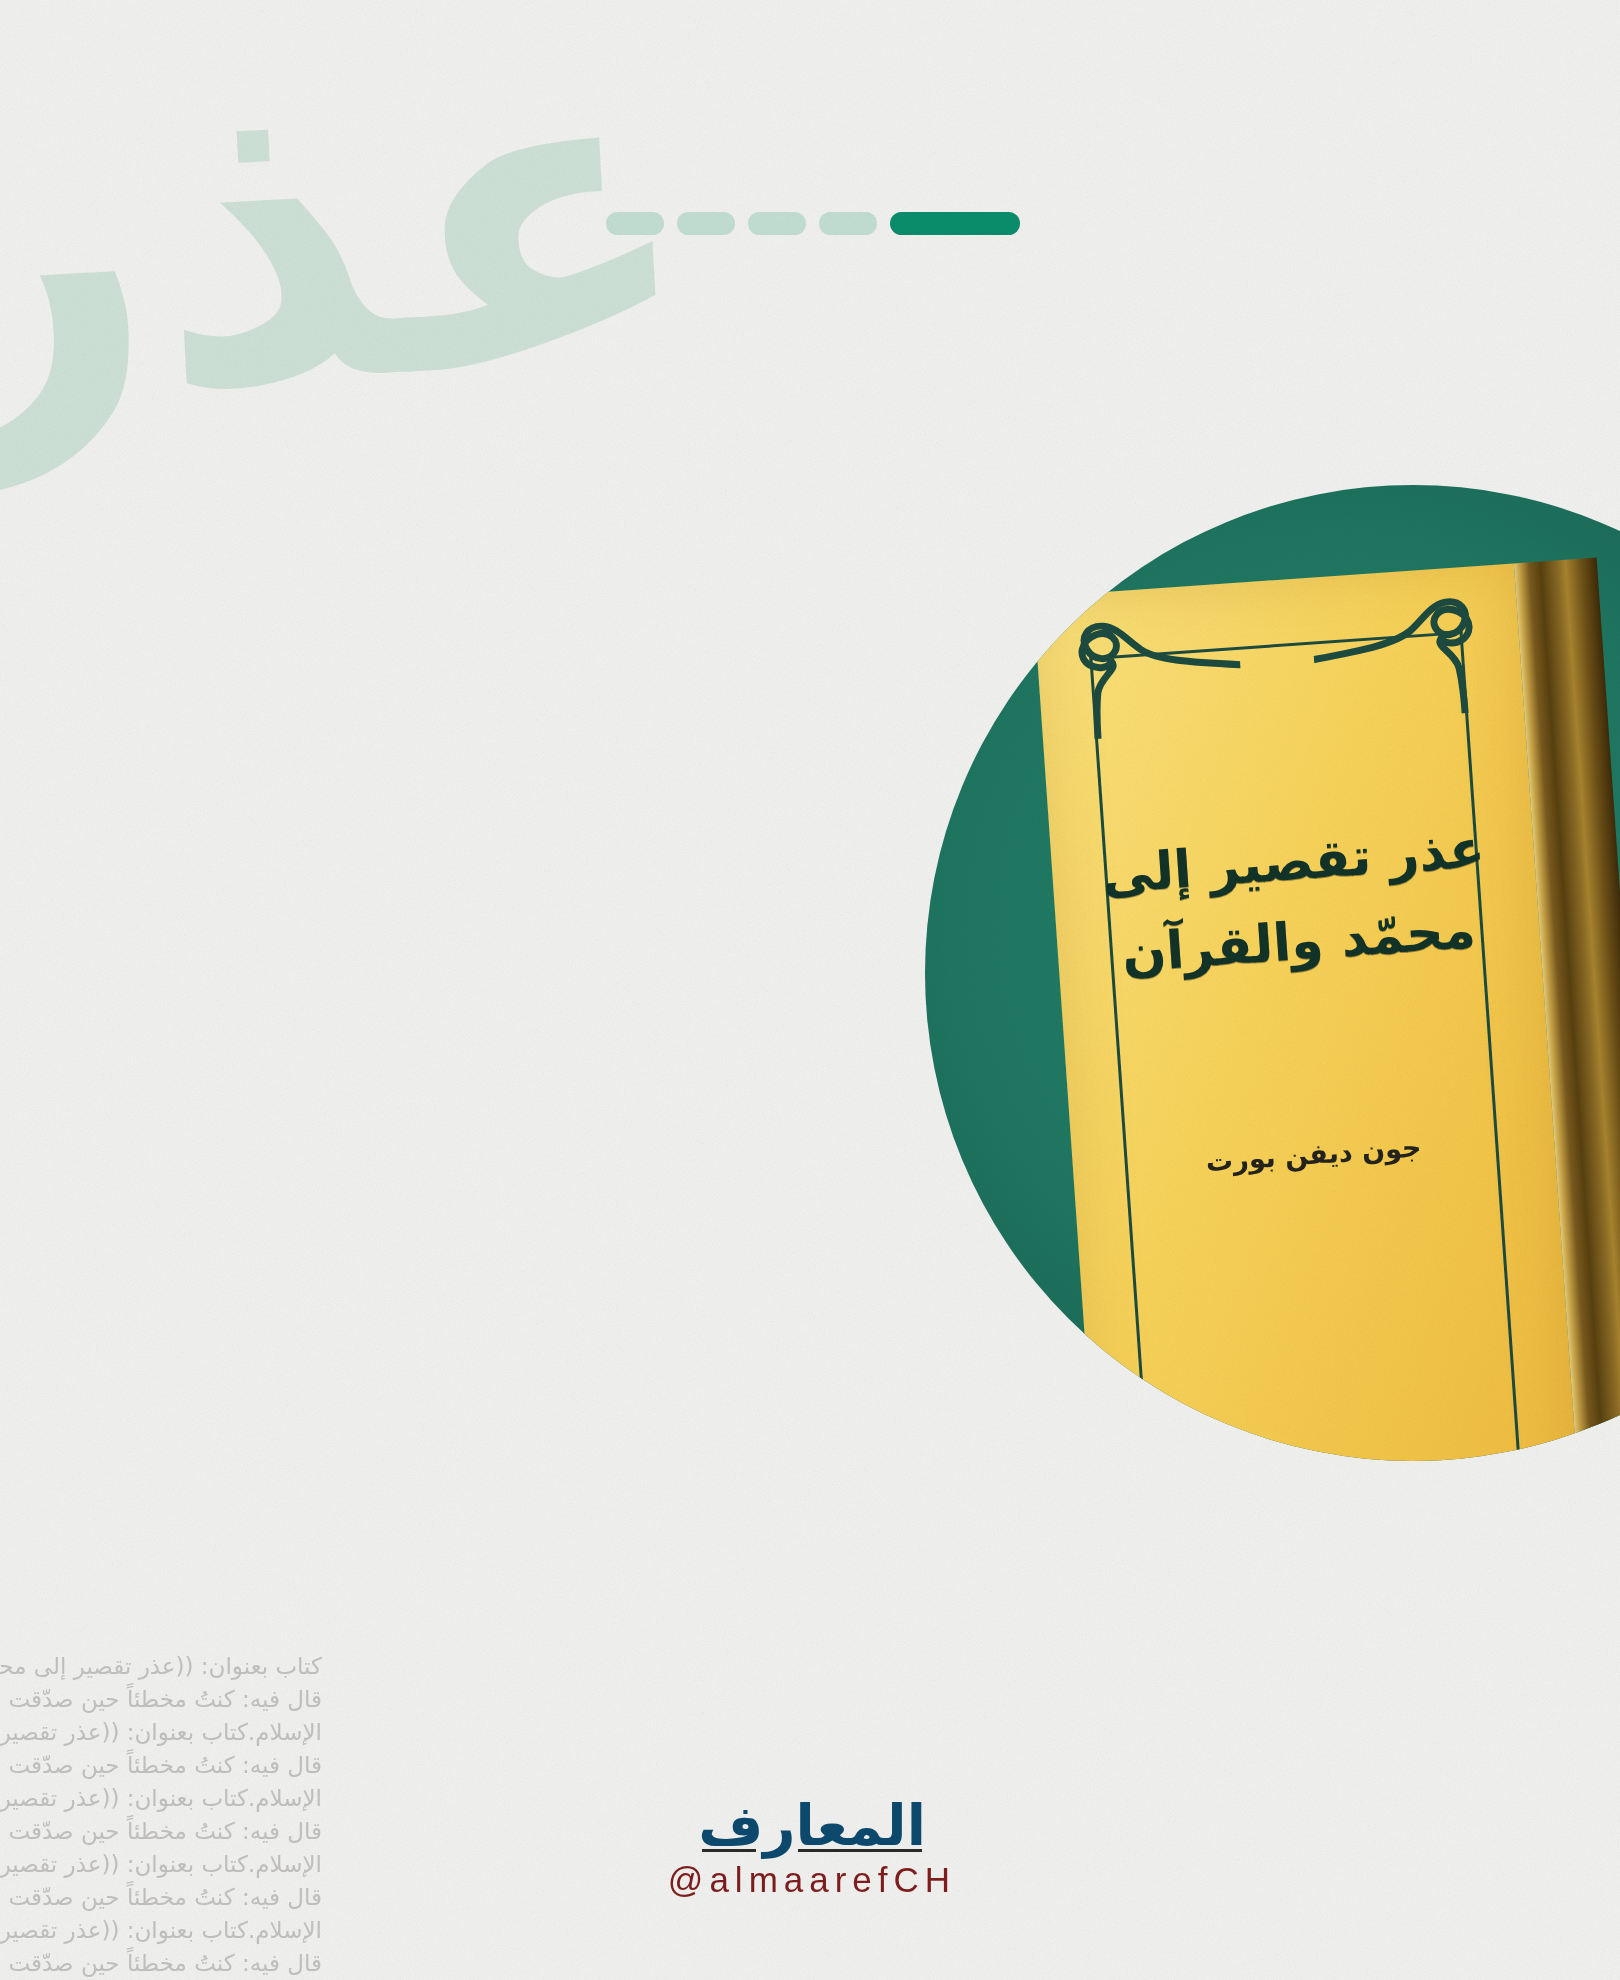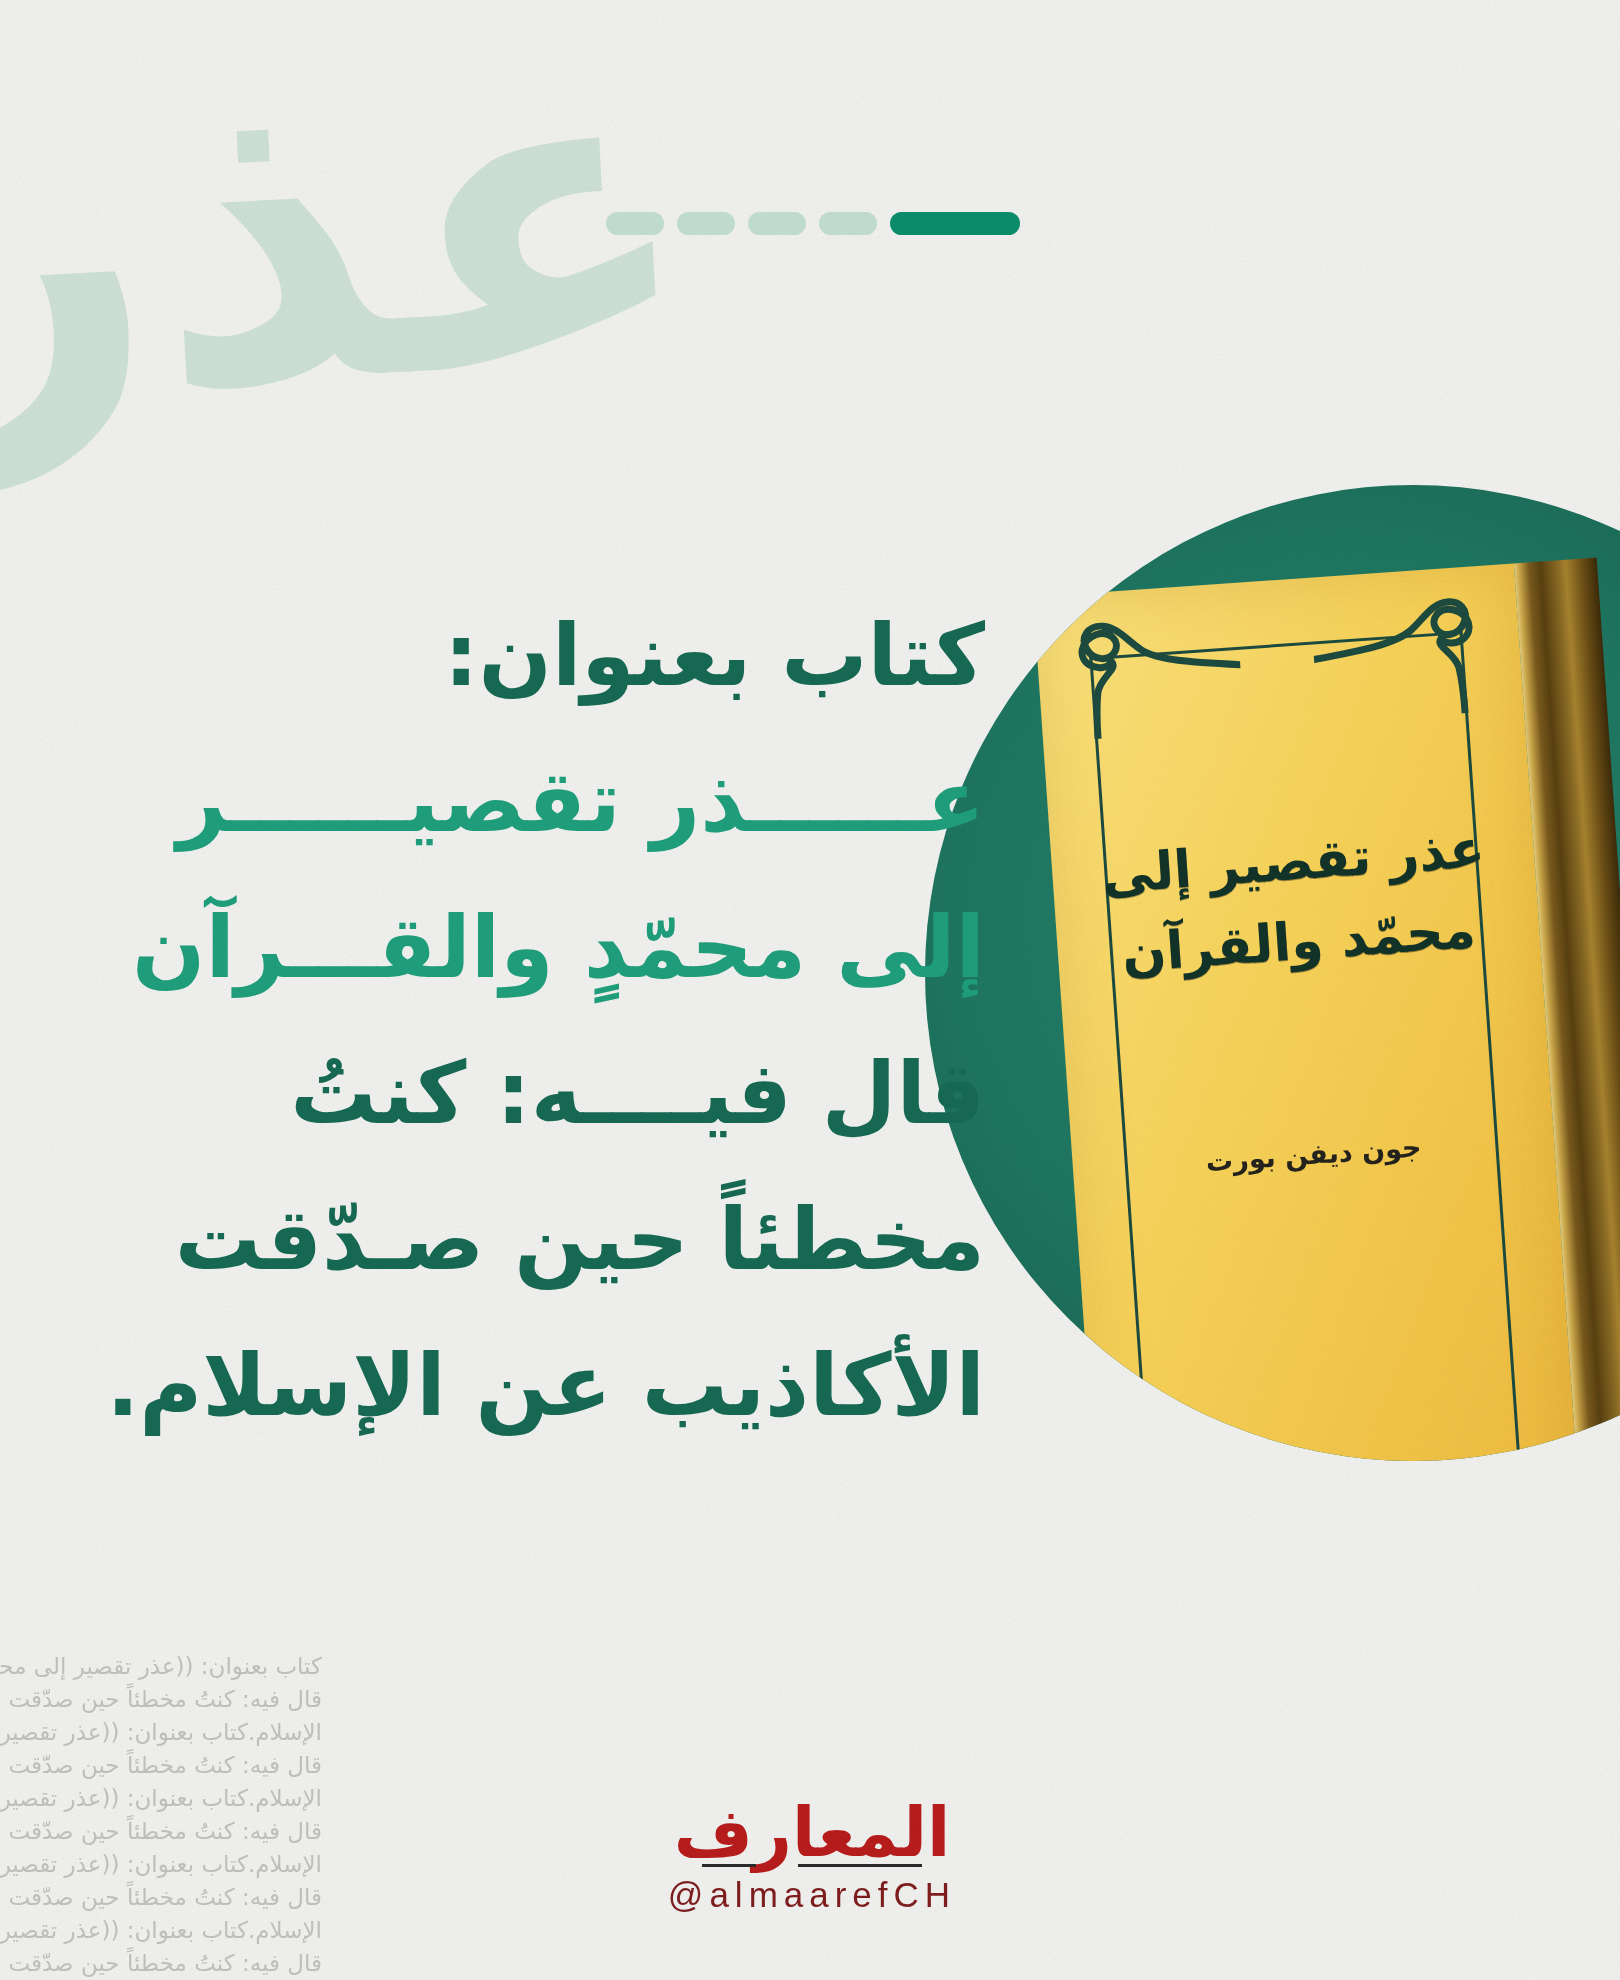--- a/index.html
+++ b/index.html
@@ -42,21 +42,21 @@
   .headline{position:absolute;left:150px;top:582px;width:835px;z-index:3;direction:rtl;
             text-align:right;font-weight:bold;font-size:86px;line-height:146px;white-space:nowrap;}
   .headline .dark{color:#166a53;}
   .headline .light{color:#1fa07c;}
   
   .ghost-lines{position:absolute;left:-280px;top:1650px;width:602px;z-index:1;direction:rtl;
                font-size:23px;line-height:33px;color:#c3c2c0;text-align:right;}
   .ghost-lines div{white-space:nowrap;}
   
   .brand{position:absolute;left:610px;top:1792px;width:404px;z-index:3;text-align:center;}
-  .brand-logo{font-size:68px;font-weight:bold;color:#b91c1c;line-height:1.2;direction:rtl;}
+  .brand-logo{font-size:56px;font-weight:bold;color:#0c4a6e;line-height:1.2;direction:rtl;}
   .brand-rule{display:flex;justify-content:center;gap:42px;margin-top:-10px;}
   .brand-rule span{height:3px;background:#2b2b2b;display:block;}
   .rule-left{width:54px;}
   .rule-right{width:124px;}
   .brand-handle{margin-top:8px;font-family:"Liberation Sans",sans-serif;font-size:35px;
                 letter-spacing:6px;color:#7f1d1d;}
 </style>
 </head>
 <body>
 
@@ -89,28 +89,20 @@
         <div class="cover-title">
           <div>عذر تقصير إلى</div>
           <div>محمّد والقرآن</div>
         </div>
         <div class="cover-author">جون ديفن بورت</div>
       </div>
       <div class="spine"></div>
     </div>
   </div>
 
-  <div class="headline">
-    <div class="dark">كتاب بعنوان:</div>
-    <div class="light">عــــــذر تقصيــــــر</div>
-    <div class="light">إلى محمّدٍ والقـــرآن</div>
-    <div class="dark">قال فيــــه: كنتُ</div>
-    <div class="dark">مخطئاً حين صـدّقت</div>
-    <div class="dark">الأكاذيب عن الإسلام.</div>
-  </div>
 
   <div class="ghost-lines">
     <div>كتاب بعنوان: ((عذر تقصير إلى محمّد والقرآن))</div>
     <div>قال فيه: كنتُ مخطئاً حين صدّقت الأكاذيب عن</div>
     <div>الإسلام.كتاب بعنوان: ((عذر تقصير إلى محمّد والقرآن))</div>
     <div>قال فيه: كنتُ مخطئاً حين صدّقت الأكاذيب عن</div>
     <div>الإسلام.كتاب بعنوان: ((عذر تقصير إلى محمّد والقرآن))</div>
     <div>قال فيه: كنتُ مخطئاً حين صدّقت الأكاذيب عن</div>
     <div>الإسلام.كتاب بعنوان: ((عذر تقصير إلى محمّد والقرآن))</div>
     <div>قال فيه: كنتُ مخطئاً حين صدّقت الأكاذيب عن</div>

